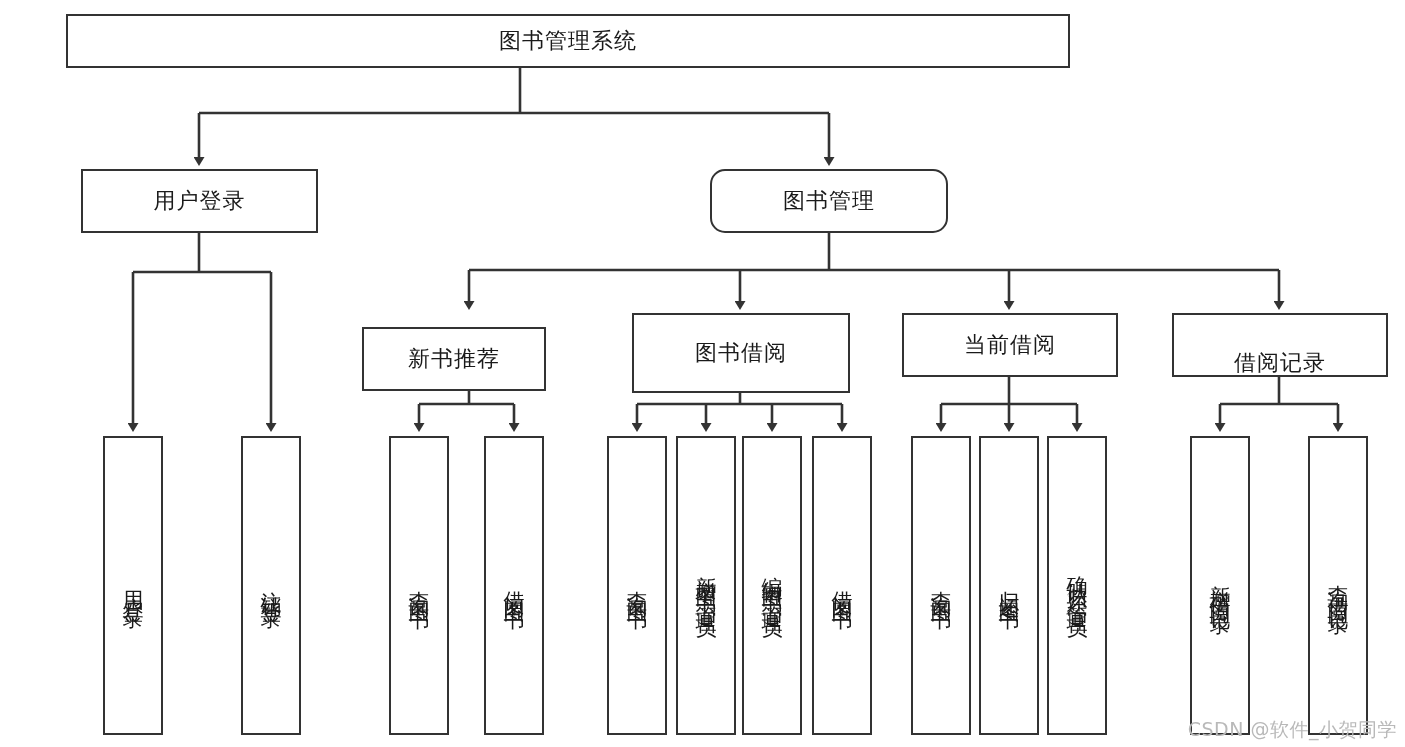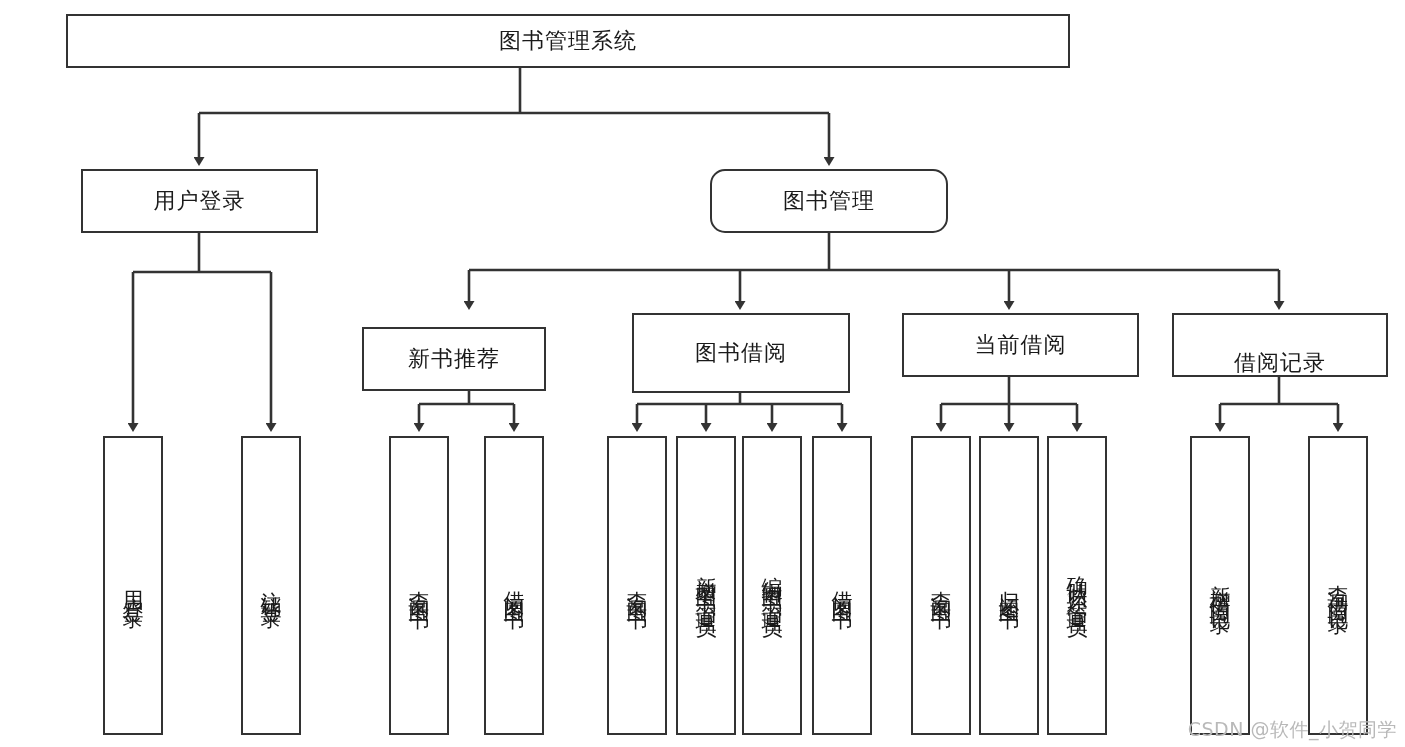--- a/index.html
+++ b/index.html
@@ -133,21 +133,21 @@
   <div class="node node-h" style="left:710px; top:169px; width:238px; height:64px;border-radius:15px;">
     <span>图书管理</span>
   </div>
 
   <div class="node node-h" style="left:362px; top:327px; width:184px; height:64px;">
     <span>新书推荐</span>
   </div>
   <div class="node node-h" style="left:632px; top:313px; width:218px; height:80px;">
     <span>图书借阅</span>
   </div>
-  <div class="node node-h" style="left:902px; top:313px; width:237px; height:64px;">
+  <div class="node node-h" style="left:902px; top:313px; width:216px; height:64px;">
     <span>当前借阅</span>
   </div>
   <div class="node node-h" style="left:1172px; top:313px; width:216px; height:64px;align-items:flex-end;">
     <span>借阅记录</span>
   </div>
 
   <div class="node node-v" style="left:103px; top:436px; width:60px; height:299px;">
     <span class="vtext">用户登录</span>
   </div>
   <div class="node node-v" style="left:241px; top:436px; width:60px; height:299px;">

